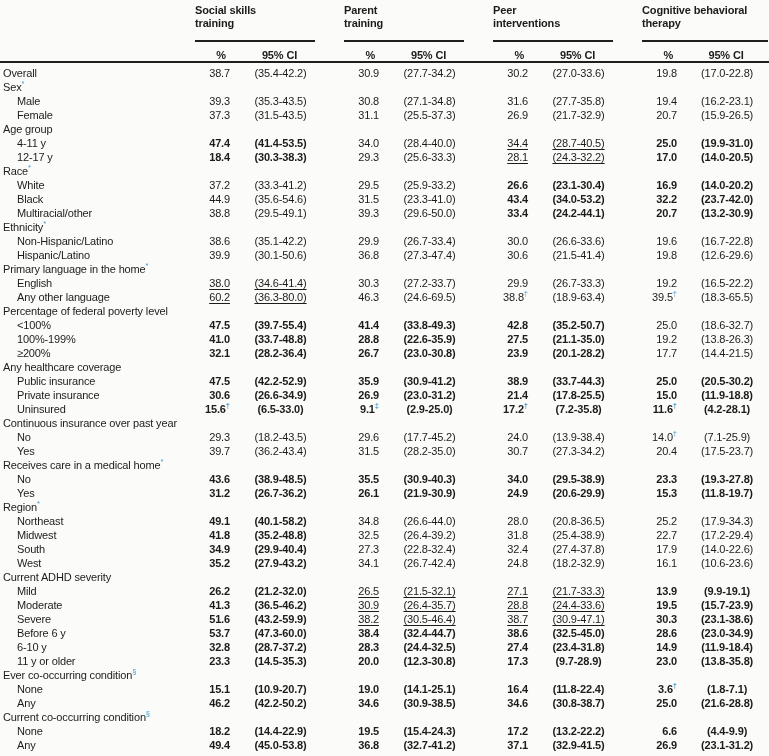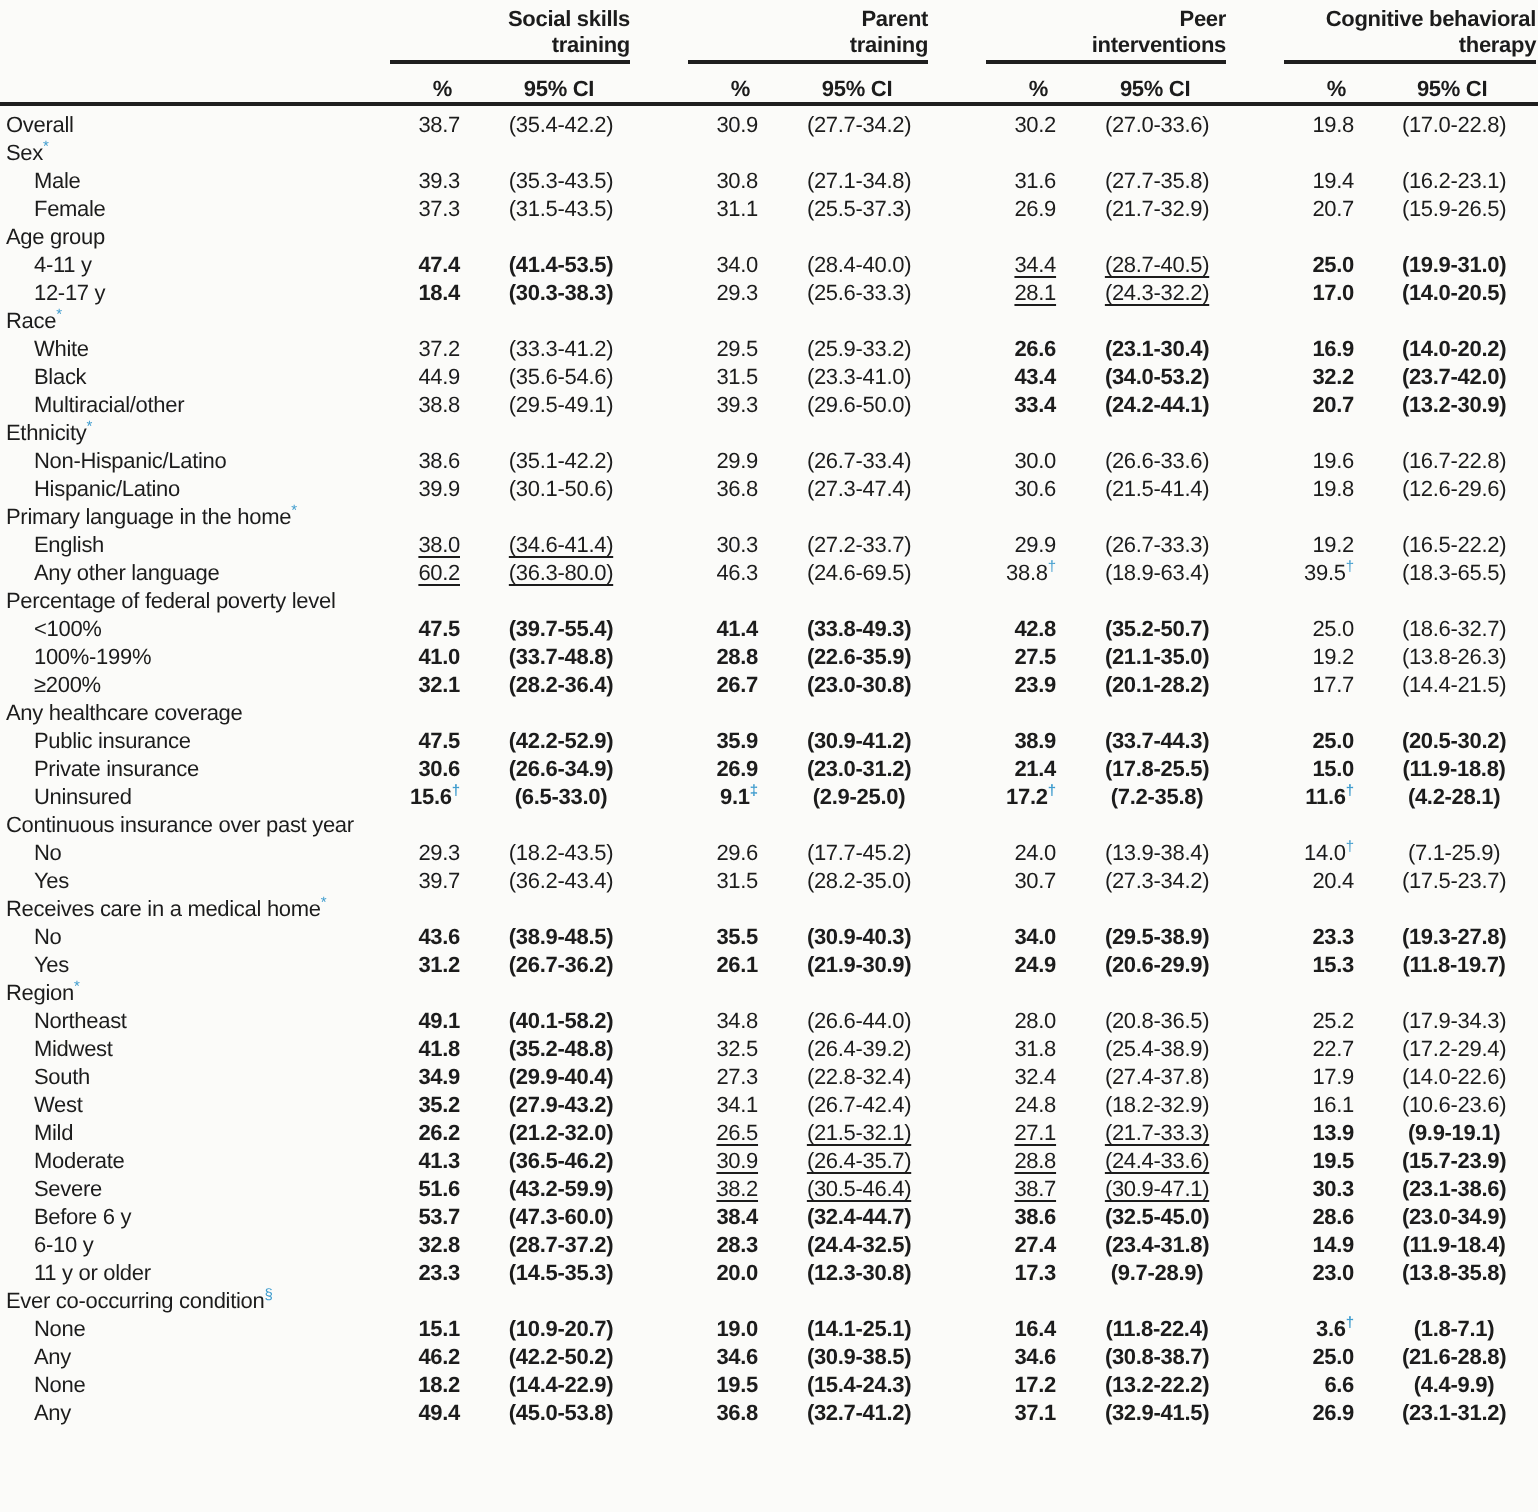--- a/index.html
+++ b/index.html
@@ -12,21 +12,21 @@
     font-size:11px; letter-spacing:-0.15px;
   }
   table { border-collapse:collapse; table-layout:fixed; width:769px; }
   col.c-lbl{width:192px;} col.c-pct{width:48px;} col.c-ci{width:101px;} col.c-ci-last{width:82px;}
   th, td { padding:0; vertical-align:bottom; font-weight:normal; }
 
   
   thead th { vertical-align:bottom; }
   th.grp { padding-top:4px; }
   .gwrap {
-    font-weight:bold; text-align:right; line-height:1.18; padding-bottom:0;
+    font-weight:bold; text-align:left; line-height:1.18; padding-bottom:10px;
     border-bottom:2px solid var(--rule); margin:0 1px 0 3px;
   }
   th.grp.gap .gwrap { margin-right:26px; }
   tr.subhead th { border-bottom:2px solid var(--rule); height:20px; font-weight:bold; }
   th.ph { text-align:right; padding-right:14px; }
   th.ch { text-align:center; padding-right:22px; }
   th.ch.last { padding-right:4px; }
 
   
   tbody td { height:14px; line-height:14px; white-space:nowrap; }
@@ -408,20 +408,24 @@
         <td class="pct f-b">35.2</td>
         <td class="ci f-b">(27.9-43.2)</td>
         <td class="pct f-n">34.1</td>
         <td class="ci f-n">(26.7-42.4)</td>
         <td class="pct f-n">24.8</td>
         <td class="ci f-n">(18.2-32.9)</td>
         <td class="pct f-n">16.1</td>
         <td class="ci f-n last">(10.6-23.6)</td>
       </tr>
       <tr>
+        <td class="lbl">Current ADHD severity</td>
+        <td colspan="8"></td>
+      </tr>
+      <tr>
         <td class="lbl ind">Mild</td>
         <td class="pct f-b">26.2</td>
         <td class="ci f-b">(21.2-32.0)</td>
         <td class="pct f-u">26.5</td>
         <td class="ci f-u">(21.5-32.1)</td>
         <td class="pct f-u">27.1</td>
         <td class="ci f-u">(21.7-33.3)</td>
         <td class="pct f-b">13.9</td>
         <td class="ci f-b last">(9.9-19.1)</td>
       </tr>
@@ -500,20 +504,24 @@
         <td class="pct f-b">46.2</td>
         <td class="ci f-b">(42.2-50.2)</td>
         <td class="pct f-b">34.6</td>
         <td class="ci f-b">(30.9-38.5)</td>
         <td class="pct f-b">34.6</td>
         <td class="ci f-b">(30.8-38.7)</td>
         <td class="pct f-b">25.0</td>
         <td class="ci f-b last">(21.6-28.8)</td>
       </tr>
       <tr>
+        <td class="lbl">Current co-occurring condition<sup>§</sup></td>
+        <td colspan="8"></td>
+      </tr>
+      <tr>
         <td class="lbl ind">None</td>
         <td class="pct f-b">18.2</td>
         <td class="ci f-b">(14.4-22.9)</td>
         <td class="pct f-b">19.5</td>
         <td class="ci f-b">(15.4-24.3)</td>
         <td class="pct f-b">17.2</td>
         <td class="ci f-b">(13.2-22.2)</td>
         <td class="pct f-b">6.6</td>
         <td class="ci f-b last">(4.4-9.9)</td>
       </tr>

